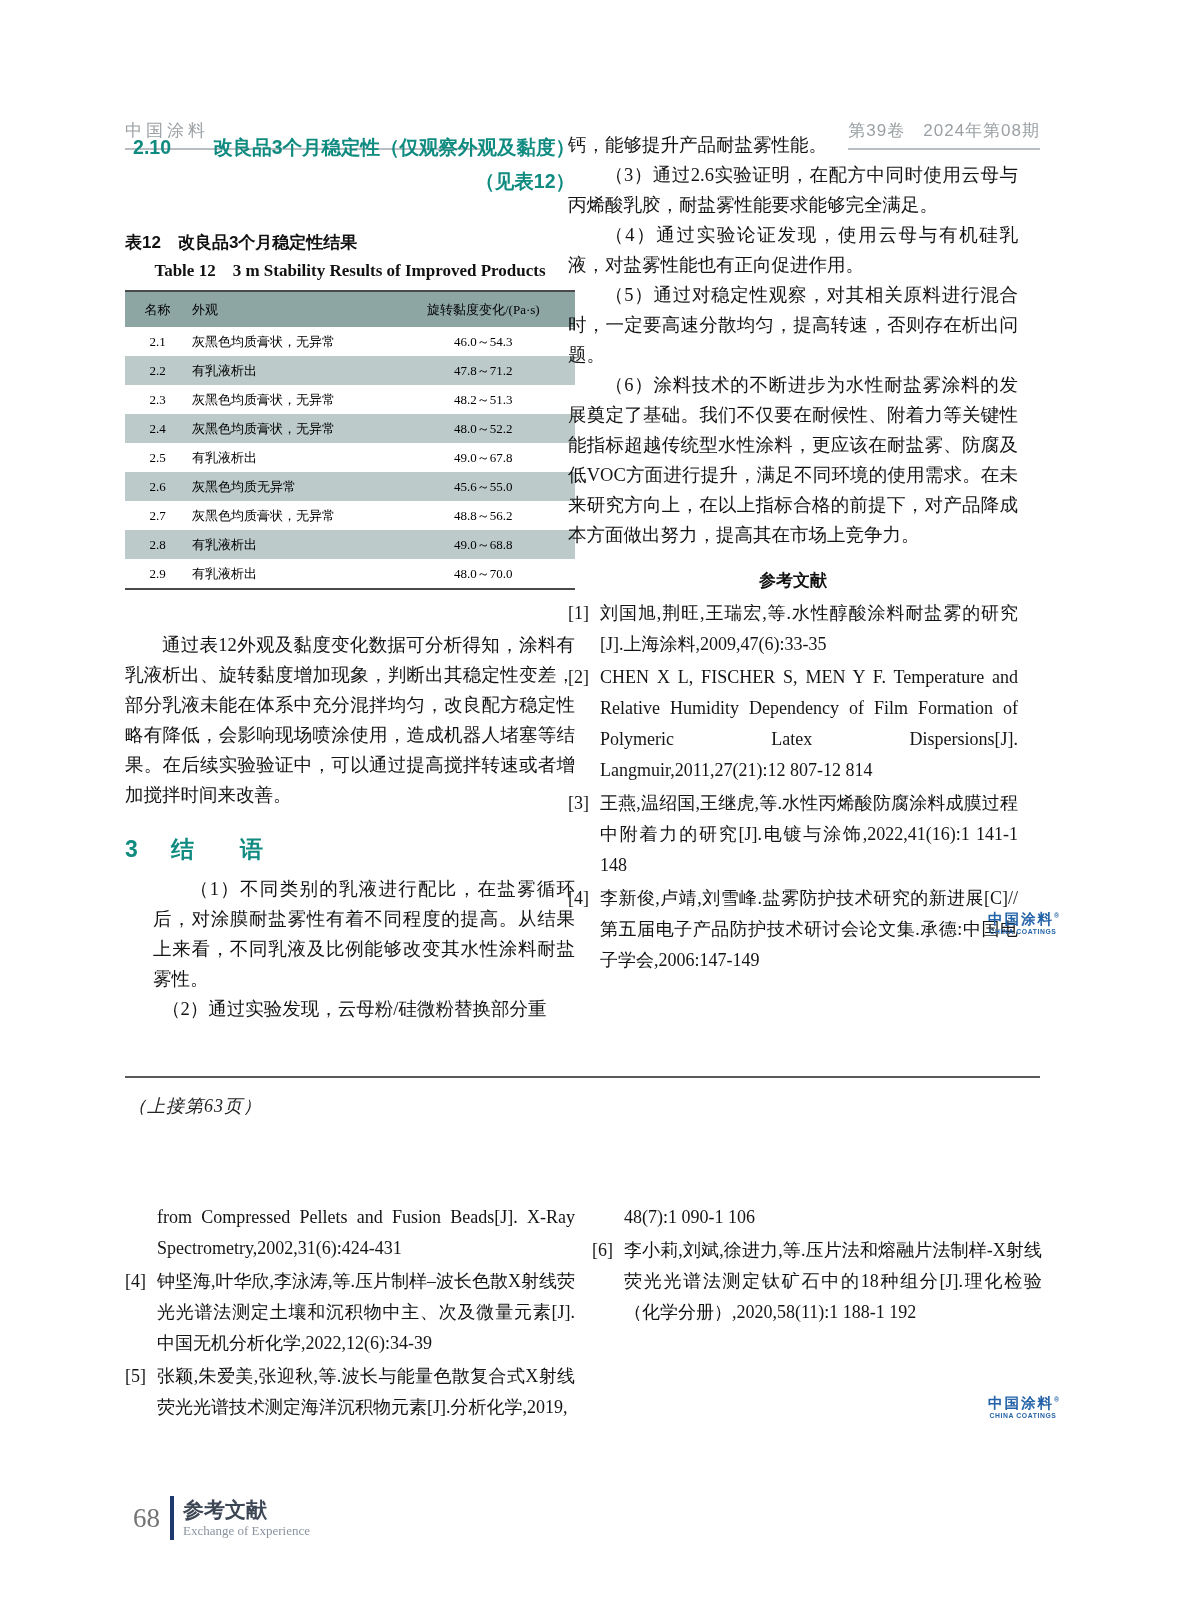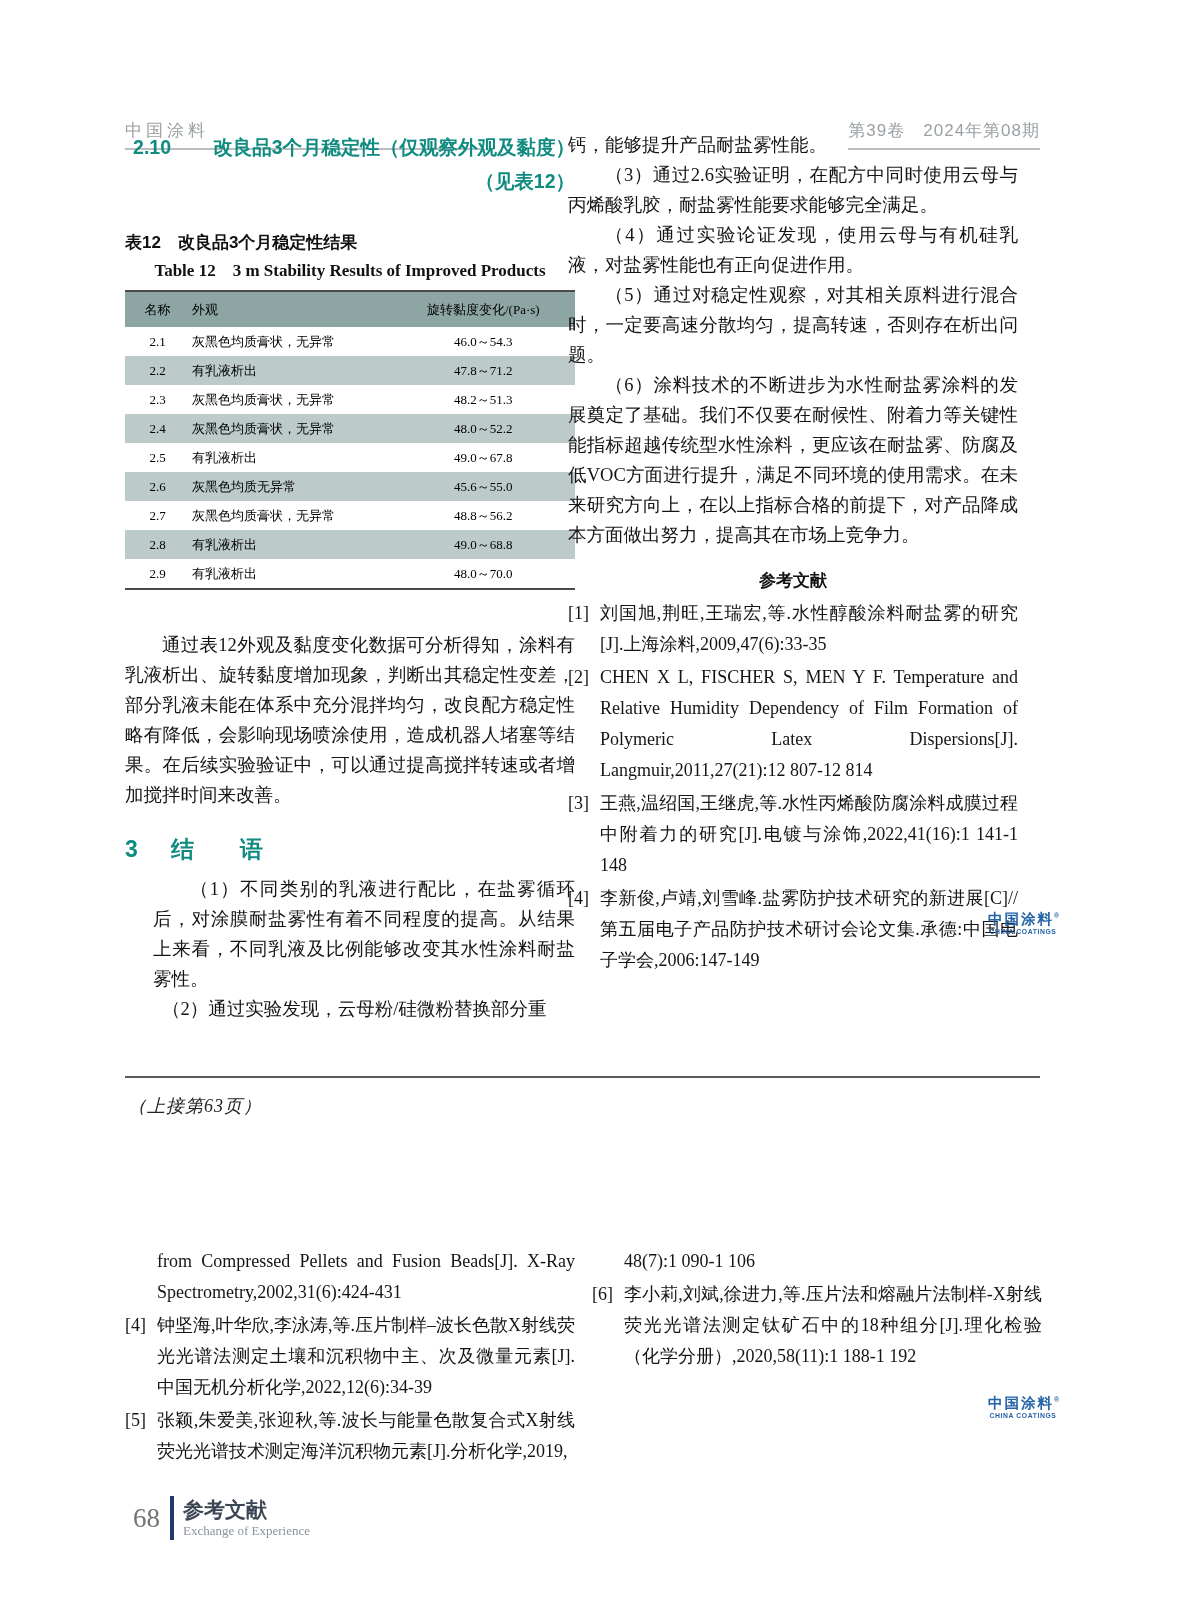--- a/index.html
+++ b/index.html
@@ -57,21 +57,21 @@
   .logo{color:#2463a8;text-align:center;width:70px;}
   .logo-zh{font-family:"Liberation Sans",sans-serif;font-weight:bold;font-size:14.5px;letter-spacing:2px;line-height:16px;white-space:nowrap;}
   .logo-zh sup{font-size:7px;letter-spacing:0;}
   .logo-en{font-family:"Liberation Sans",sans-serif;font-weight:bold;font-size:6.8px;letter-spacing:0.6px;line-height:9px;white-space:nowrap;}
   .logo-r1{position:absolute;left:988px;top:908px;}
   .logo-r2{position:absolute;left:988px;top:1392px;}
 
   
   .divider{position:absolute;left:125px;top:1076px;width:915px;border-top:2px solid #5a5a5a;}
   .cont-note{position:absolute;left:128px;top:1094px;font-size:18px;font-style:italic;color:#222;letter-spacing:1px;}
-  .cont-cols{position:absolute;left:125px;top:1244px;width:917px;display:flex;justify-content:space-between;}
+  .cont-cols{position:absolute;left:125px;top:1200px;width:917px;display:flex;justify-content:space-between;}
   .cont-col{width:450px;}
 
   
   .pg-footer{position:absolute;left:133px;top:1496px;display:flex;align-items:center;}
   .pg-num{color:#737373;font-size:27px;font-family:"Liberation Serif",serif;margin-right:10px;margin-top:0;}
   .footer-bar{display:inline-block;width:4px;height:44px;background:#1f3a6e;margin-right:9px;}
   .footer-zh{font-family:"Liberation Sans",sans-serif;font-weight:bold;font-size:21px;color:#3c4654;line-height:24px;}
   .footer-en{font-size:13px;color:#8b93a0;line-height:17px;}
 </style>
 </head>

